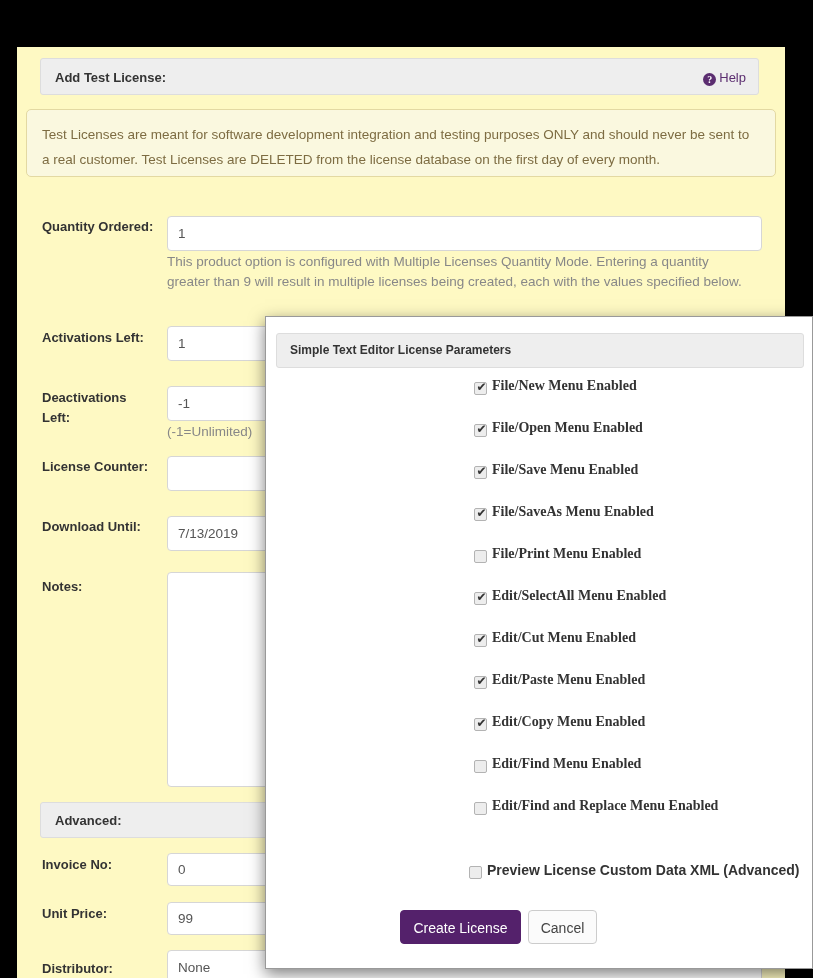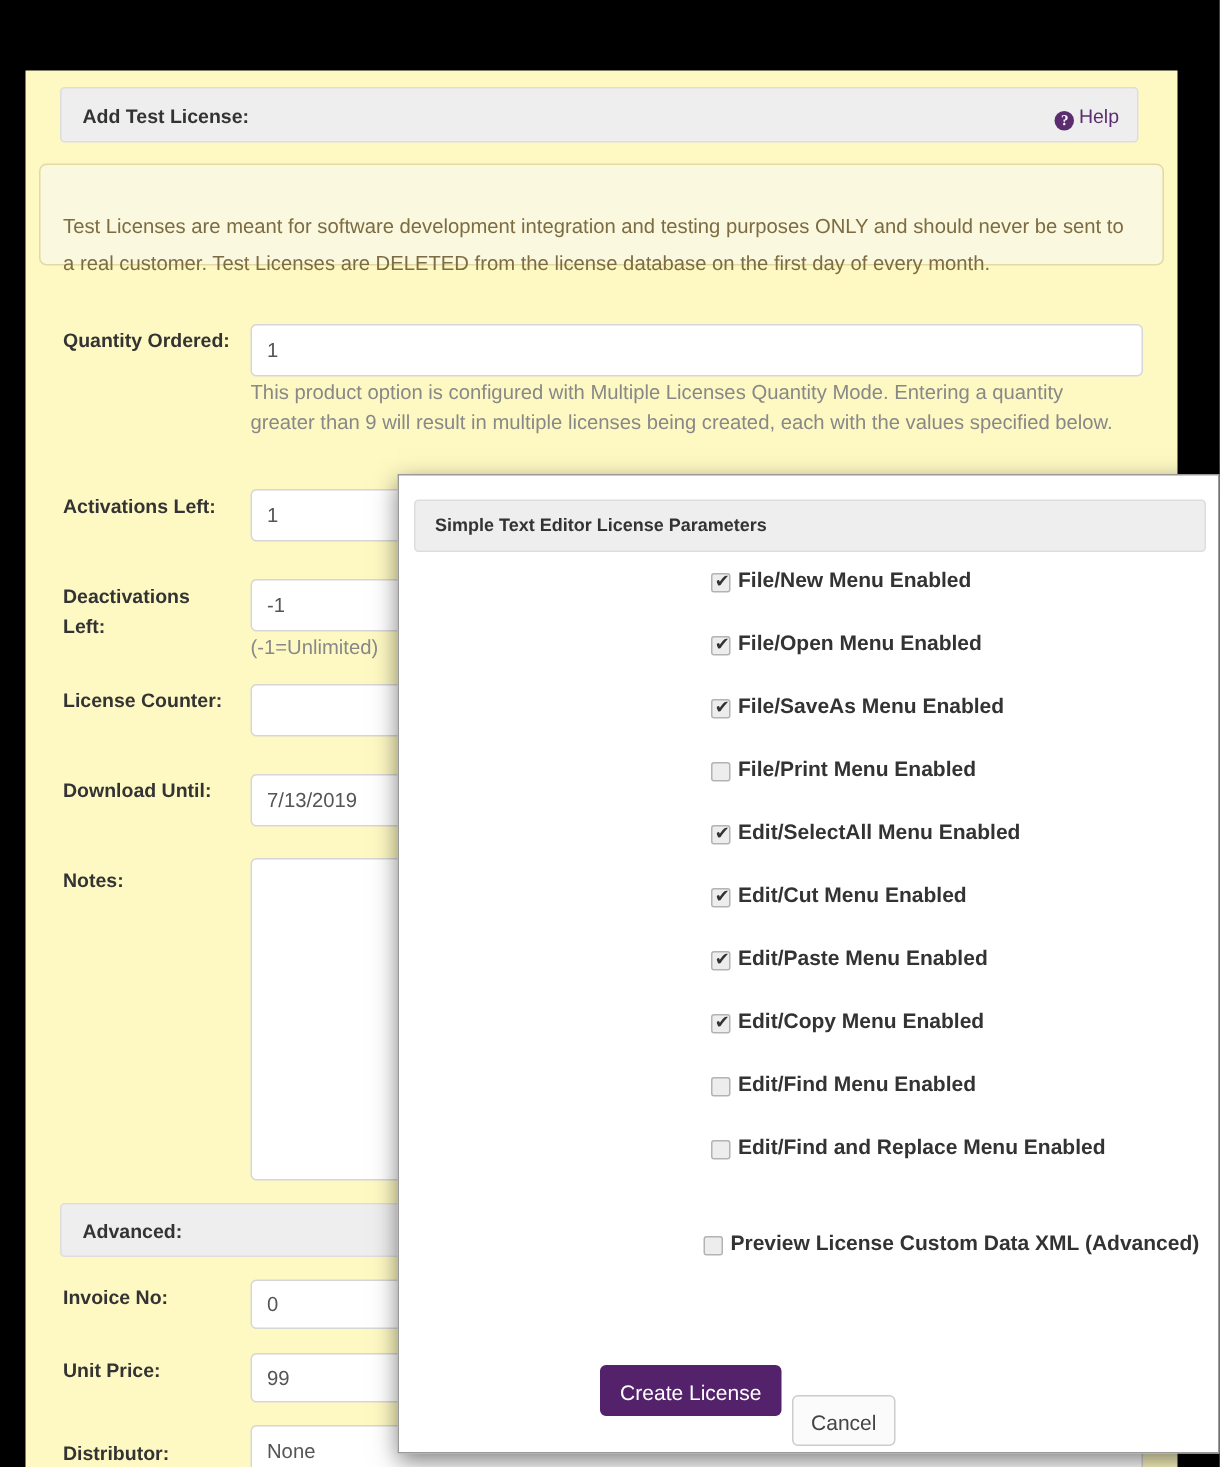--- a/index.html
+++ b/index.html
@@ -81,21 +81,21 @@
   .alert-warning {
     position: absolute;
     left: 9px;
     top: 62px;
     width: 750px;
     height: 68px;
     box-sizing: border-box;
     background: #faf8df;
     border: 1px solid #e3d9a2;
     border-radius: 5px;
-    padding: 28px 15px;
+    padding: 12px 15px;
     color: #7d6c42;
     font-size: 13.5px;
     line-height: 25px;
   }
 
   
   .form-label {
     position: absolute;
     left: 25px;
     width: 115px;
@@ -177,20 +177,21 @@
   }
   .modal-body {
     position: absolute;
     left: 0;
     top: 60px;
     width: 100%;
   }
   .chk-row {
     position: relative;
     height: 42px;
+    font-family: Liberation Serif, serif;
   }
   .chk-row-wide {
     position: relative;
     height: 42px;
     padding-left: 86px;
   }
   .chk-box {
     position: absolute;
     top: 5px;
     left: 208px;
@@ -256,21 +257,20 @@
     color: #ffffff;
   }
   .btn-default {
     left: 262px;
     top: 0;
     width: 69px;
     height: 34px;
     background: #fbfbfb;
     border: 1px solid #cccccc;
     color: #444444;
-    margin-top: 20px;
   }
 </style>
 </head>
 <body>
 
 <div id="page">
 
   <div class="panel-heading">
     <span class="panel-heading-title">Add Test License:</span>
     <a class="help-link">
@@ -326,20 +326,24 @@
     <div class="chk-row">
       <span class="chk-box checked"></span>
       <span class="chk-label">File/New Menu Enabled</span>
     </div>
 
     <div class="chk-row">
       <span class="chk-box checked"></span>
       <span class="chk-label">File/Open Menu Enabled</span>
     </div>
 
+    <div class="chk-row">
+      <span class="chk-box checked"></span>
+      <span class="chk-label">File/Save Menu Enabled</span>
+    </div>
 
     <div class="chk-row">
       <span class="chk-box checked"></span>
       <span class="chk-label">File/SaveAs Menu Enabled</span>
     </div>
 
     <div class="chk-row">
       <span class="chk-box"></span>
       <span class="chk-label">File/Print Menu Enabled</span>
     </div>

